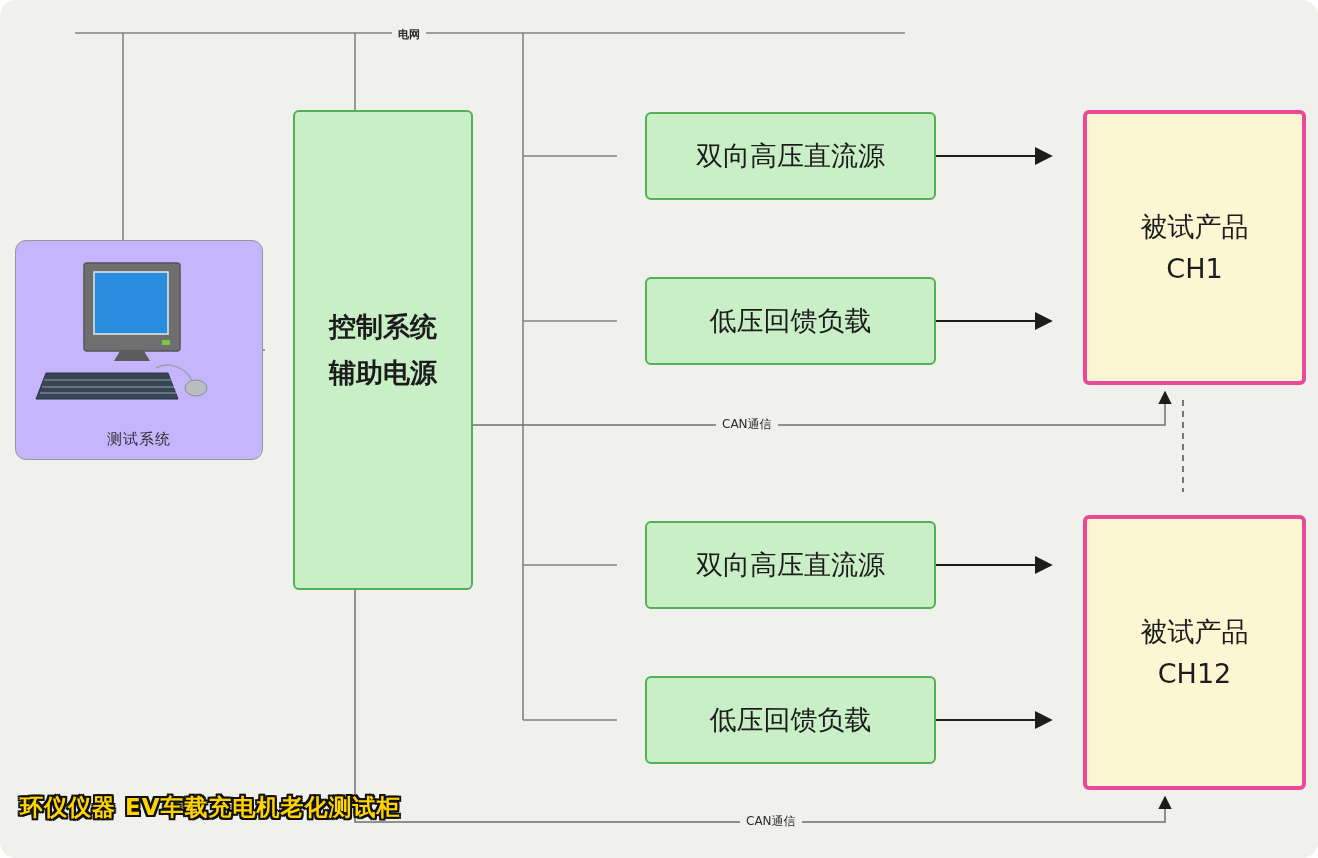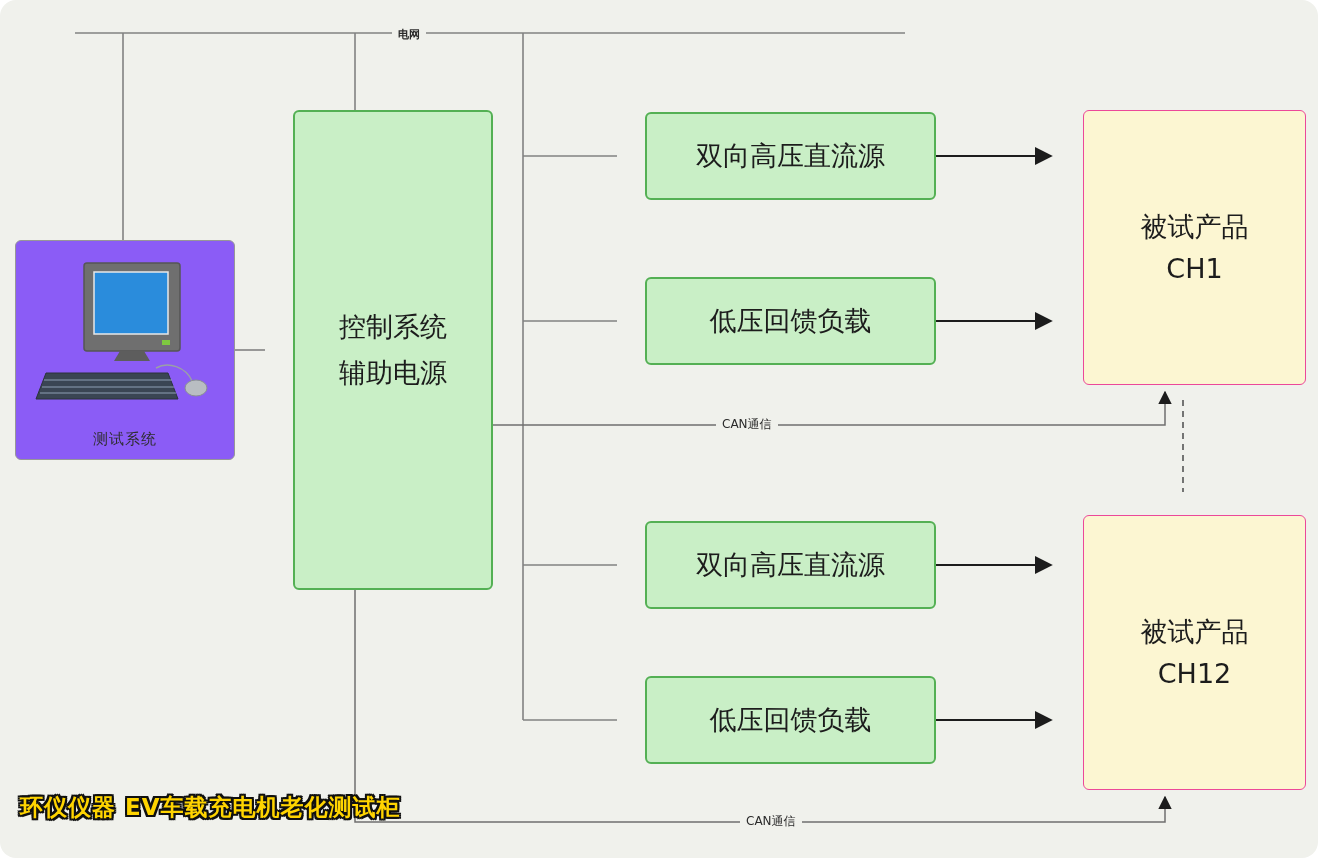--- a/index.html
+++ b/index.html
@@ -6,31 +6,31 @@
   .canvas{
     position:relative;width:1318px;height:858px;margin:0 auto;
     background:#f0f1ec;border-radius:16px;overflow:hidden;
   }
   .wires{position:absolute;left:0;top:0;pointer-events:none;}
   .box{
     position:absolute;display:flex;flex-direction:column;align-items:center;justify-content:center;
     text-align:center;border-radius:6px;box-sizing:border-box;color:#1c1c1c;margin-left:28px;
   }
   .green{background:#c9efc6;border:2px solid #54b054;font-size:27px;}
-  .yellow{background:#fcf6d2;border:1px solid #ec4899;font-size:27px;line-height:1.55;}
-  .control{left:265px;top:110px;width:200px;height:480px;line-height:1.7;}
+  .yellow{background:#fcf6d2;border:4px solid #ec4899;font-size:27px;line-height:1.55;}
+  .control{left:265px;top:110px;width:180px;height:480px;line-height:1.7;font-weight:bold;}
   .g1{left:617px;top:112px;width:291px;height:88px;}
   .g2{left:617px;top:277px;width:291px;height:88px;}
   .g3{left:617px;top:521px;width:291px;height:88px;}
   .g4{left:617px;top:676px;width:291px;height:88px;}
   .y1{left:1055px;top:110px;width:223px;height:275px;}
   .y2{left:1055px;top:515px;width:223px;height:275px;}
   .computer-box{
-    position:absolute;left:15px;top:240px;width:220px;height:220px;
-    background:#8b5cf6;border:1px solid #979797;border-radius:6px;box-sizing:border-box;
+    position:absolute;left:15px;top:240px;width:248px;height:220px;
+    background:#c4b5fd;border:1px solid #979797;border-radius:11px;box-sizing:border-box;
   }
   .computer-label{
     position:absolute;left:0;right:0;bottom:10px;text-align:center;
     font-size:15px;color:#2d2d2d;letter-spacing:1px;
   }
   .line-label{
     position:absolute;background:#f0f1ec;padding:0 6px;color:#2b2b2b;
     font-size:12px;white-space:nowrap;
   }
   .grid-label{left:392px;top:27px;font-size:11px;font-weight:600;}

